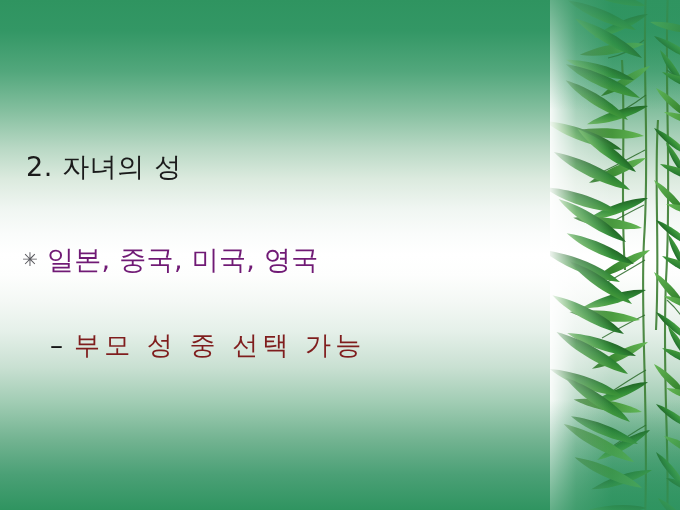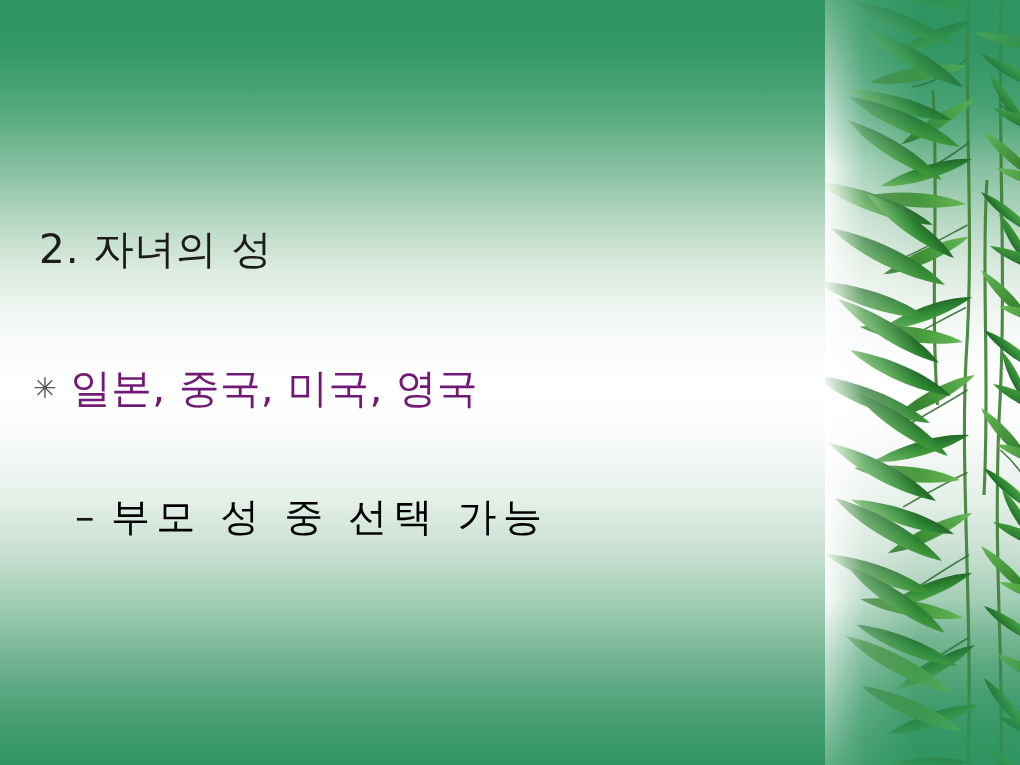--- a/index.html
+++ b/index.html
@@ -115,21 +115,21 @@
   }
   .dash-mark {
     font-size: 26px;
     line-height: 34px;
     color: #151515;
     margin-right: 11px;
   }
   .sub-text {
     font-size: 26px;
     line-height: 34px;
-    color: #000000;
+    color: #7f1d1d;
     letter-spacing: 4.2px;
   }
 </style>
 </head>
 <body>
 
 <div id="slide">
 
   <div class="bg-gradient"></div>
 

